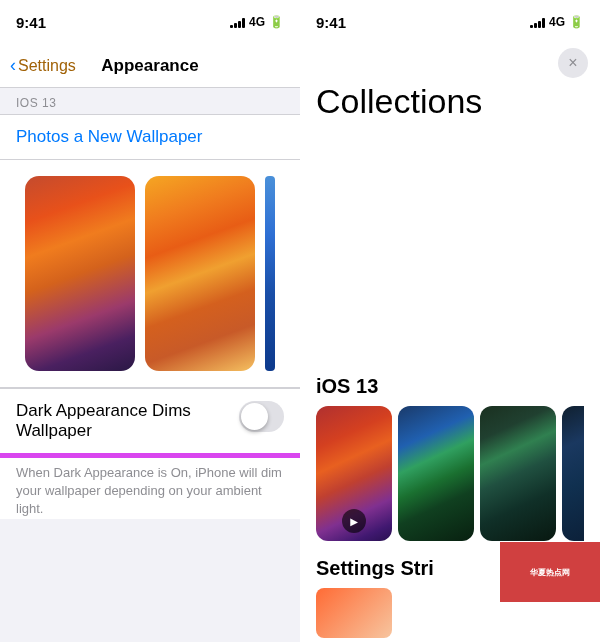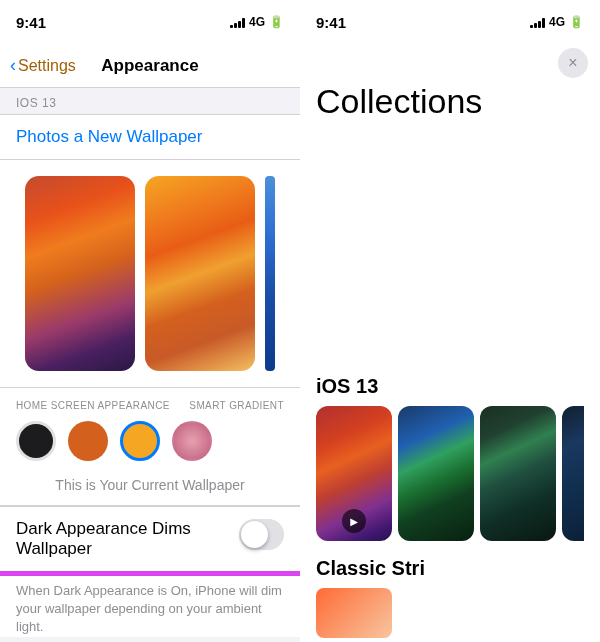--- a/index.html
+++ b/index.html
@@ -432,33 +432,20 @@
   <div class="choose-wallpaper-row">
     <span class="choose-wallpaper-link">Photos a New Wallpaper</span>
   </div>
 
   <div class="wallpaper-preview-container">
     <div class="wallpaper-thumb wallpaper-dark"></div>
     <div class="wallpaper-thumb wallpaper-light"></div>
     <div class="wallpaper-blue-strip"></div>
   </div>
 
-  <div class="appearance-section">
-    <div class="appearance-labels">
-      <span class="appearance-label">HOME SCREEN APPEARANCE</span>
-      <span class="appearance-label">SMART GRADIENT</span>
-    </div>
-    <div class="color-options">
-      <div class="color-circle color-black"></div>
-      <div class="color-circle color-orange-dark"></div>
-      <div class="color-circle color-orange-light"></div>
-      <div class="color-circle color-pink"></div>
-    </div>
-    <div class="current-label">This is Your Current Wallpaper</div>
-  </div>
 
   <div class="divider"></div>
 
   <div class="dark-appearance-row">
     <span class="dark-appearance-label">Dark Appearance Dims Wallpaper</span>
     <div class="toggle">
       <div class="toggle-knob"></div>
     </div>
   </div>
 
@@ -499,20 +486,23 @@
       <div class="ios13-thumb ios13-w1">
         <div class="play-badge">▶</div>
       </div>
       <div class="ios13-thumb ios13-w2"></div>
       <div class="ios13-thumb ios13-w3"></div>
       <div class="ios13-thumb ios13-w4"></div>
     </div>
   </div>
 
   <div class="classic-row">
-    <div class="classic-label">Classic Stri</div>
+    <div class="classic-label">Settings Stri</div>
     <div class="classic-thumbs">
       <div class="classic-thumb classic-t1"></div>
     </div>
   </div>
 
+  <div class="watermark">
+    <span class="watermark-text">华夏热点网</span>
+  </div>
 
 </div>
 
 </body></html>

